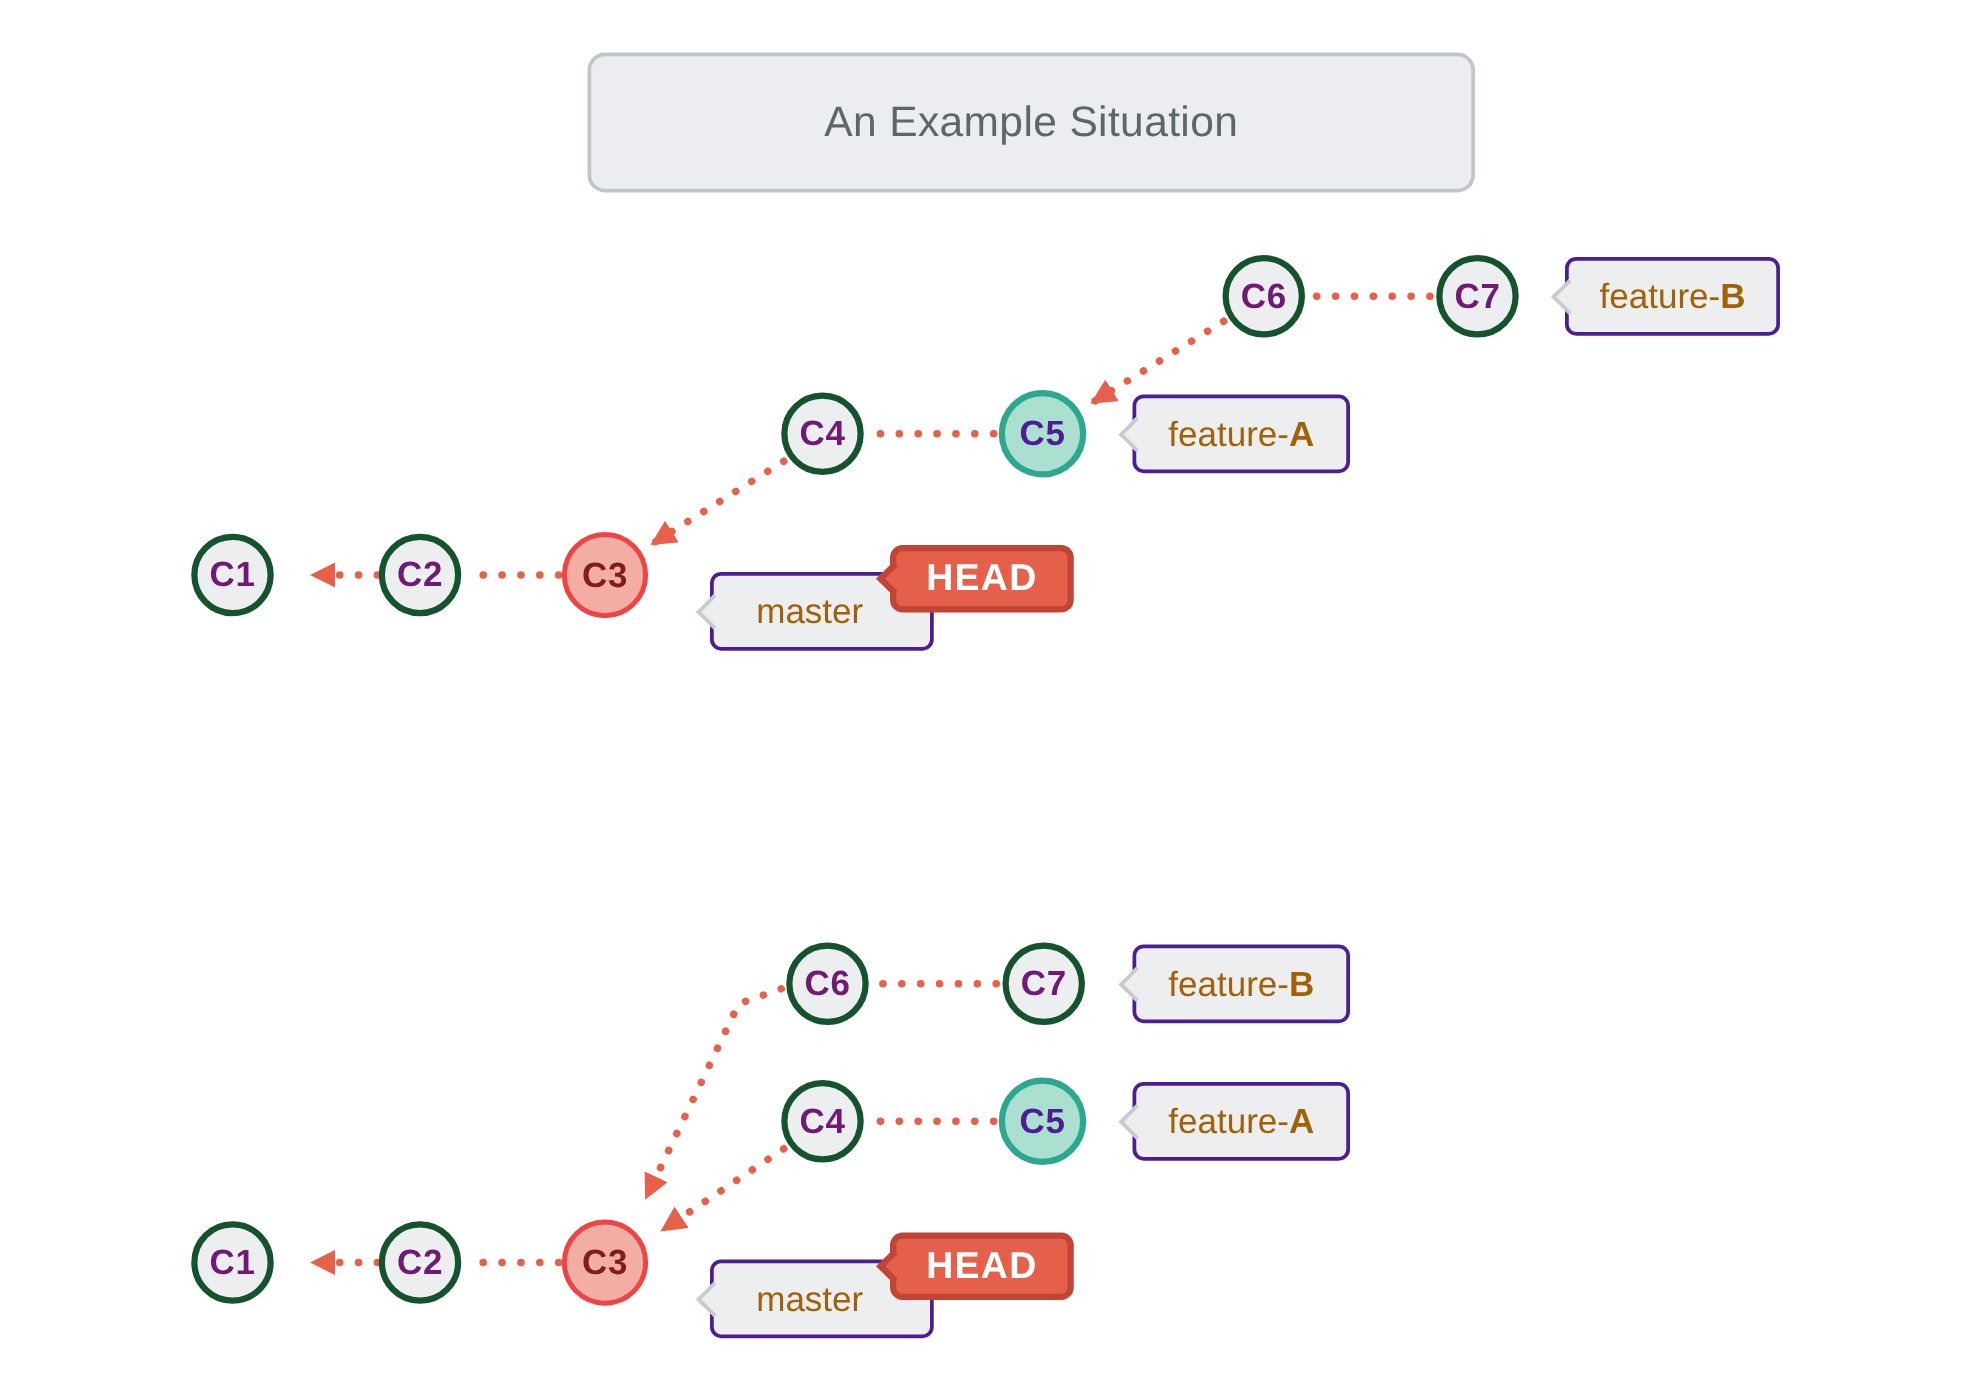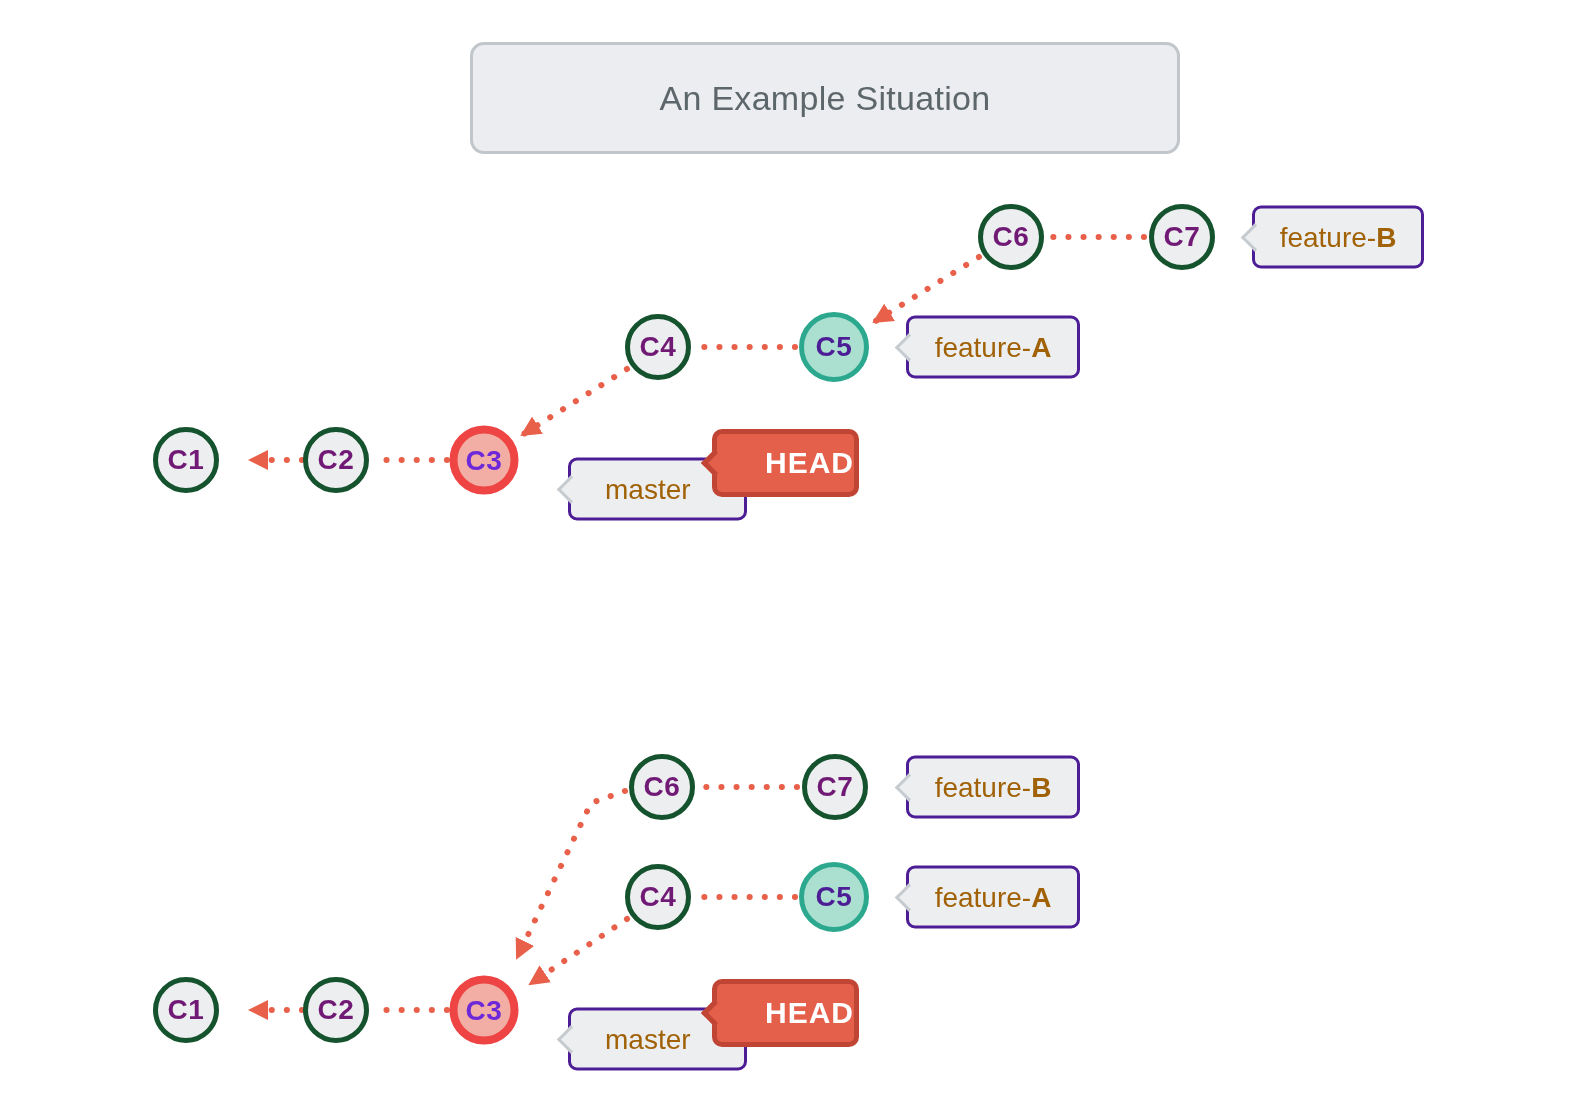--- a/index.html
+++ b/index.html
@@ -21,43 +21,43 @@
 
   .node {
     position:absolute; transform:translate(-50%,-50%);
     width:66px; height:66px; border-radius:50%;
     display:flex; align-items:center; justify-content:center;
     font-weight:bold; font-size:28px; box-sizing:border-box; z-index:3;
     letter-spacing:0.5px;
   }
   .node.gray  { background:#EDEEF0; border:5px solid #14532d; color:#701a75; }
   .node.green { background:#ABE0D1; border:5px solid #2BA88E; color:#4c1d95; width:70px; height:70px; }
-  .node.red   { background:#F2AEA4; border:8px solid #ef4444; color:#6d28d9; width:69px; height:69px; }
+  .node.red   { background:#F2AEA4; border:4px solid #ef4444; color:#7f1d1d; width:69px; height:69px; }
 
   .bubble {
     position:absolute; transform:translateY(-50%); height:63px;
     background:#EDEEF0; border:3px solid #4c1d95; border-radius:9px;
     display:flex; align-items:center; justify-content:center;
     font-size:28px; color:#a16207; box-sizing:border-box; z-index:2;
   }
   .bubble::before {
     content:""; position:absolute; left:-10px; top:50%;
     width:17px; height:17px; background:#EDEEF0;
     border-left:3px solid #C6CBCF; border-bottom:3px solid #C6CBCF;
     transform:translateY(-50%) rotate(45deg);
   }
   .bubble b { font-weight:bold; }
 
   .master { justify-content:flex-start; padding-left:34px; width:179px;margin-top:27px; }
 
   .head-badge {
     position:absolute; transform:translateY(-50%);
-    width:147px; height:68px; background:#E5604A;
+    width:147px; height:54px; background:#E5604A;
     border:5px solid #C04534; border-radius:10px;
-    display:flex; align-items:center; justify-content:flex-end;
+    display:flex; align-items:center; justify-content:center;
     font-size:30px; font-weight:bold; color:#ffffff; letter-spacing:1px;
     box-sizing:border-box; z-index:4;
   }
   .head-badge::before {
     content:""; position:absolute; left:-12px; top:50%;
     width:19px; height:19px; background:#E5604A;
     border-left:5px solid #C04534; border-bottom:5px solid #C04534;
     transform:translateY(-50%) rotate(45deg); box-sizing:border-box;
   }
 </style>

